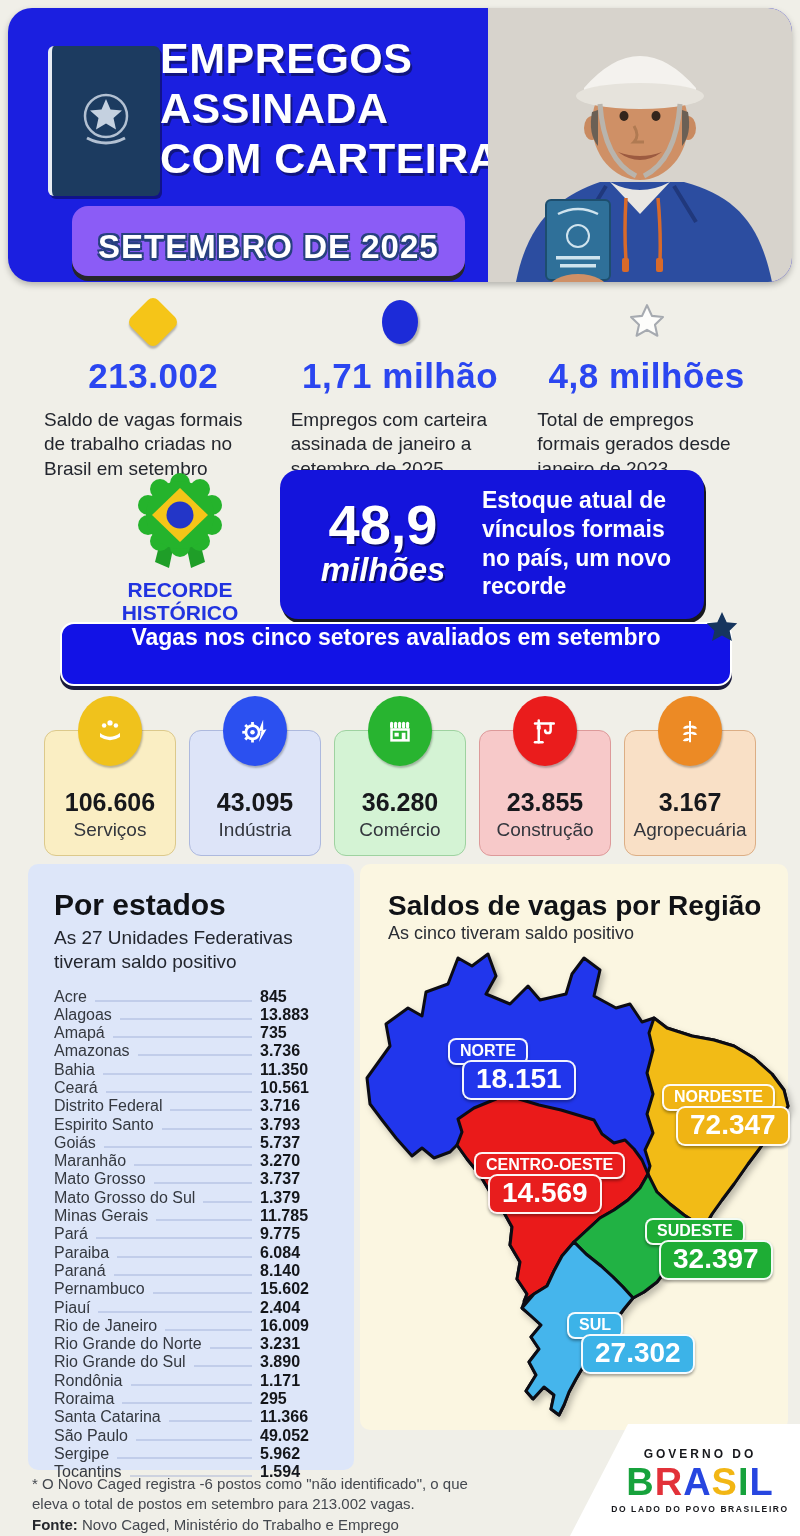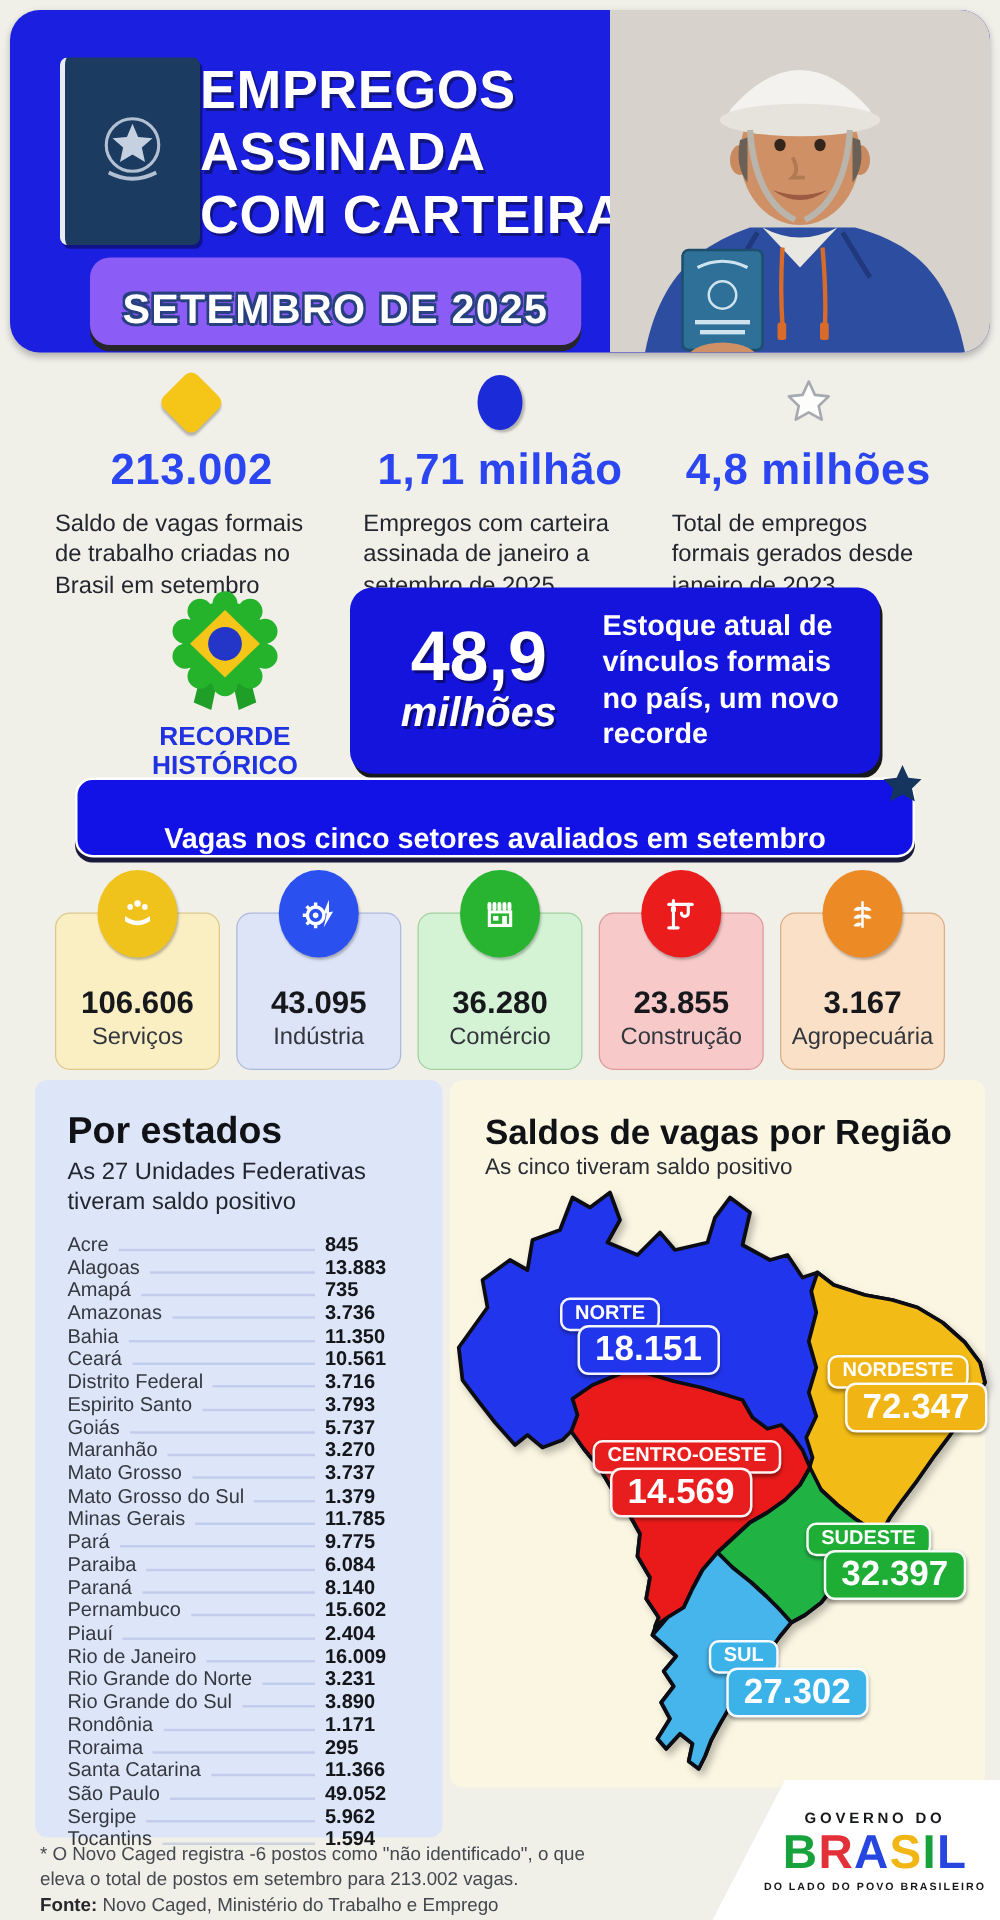--- a/index.html
+++ b/index.html
@@ -6,21 +6,21 @@
   html,body { width:800px; }
   body { font-family:"Liberation Sans", sans-serif; background:#f0efe8; }
   .page { position:relative; width:800px; height:1536px; overflow:hidden; background:#f0efe8; }
 
   
   .header { position:absolute; left:8px; top:8px; width:784px; height:274px;
             background:#1b1fe0; border-radius:24px; box-shadow:0 3px 6px rgba(0,0,0,.25); }
   .wcard { position:absolute; left:40px; top:38px; width:112px; height:150px;
            background:#1c3b60; border-radius:6px; border-left:4px solid #e8edf4;
            display:flex; align-items:center; justify-content:center; box-shadow:2px 3px 0 rgba(0,0,10,.4); }
-  .h-title { position:absolute; left:152px; top:40px; color:#fff; font-weight:800;
+  .h-title { position:absolute; left:152px; top:26px; color:#fff; font-weight:800;
              font-size:43px; line-height:1.16; letter-spacing:.5px;
              text-shadow:2px 3px 0 rgba(10,12,50,.55); }
   .h-badge { position:absolute; left:64px; top:198px; background:#8b5cf6; border-radius:16px;
              padding:22px 26px 10px; font-size:33px; font-weight:800; color:#fff; letter-spacing:1px;
              box-shadow:0 5px 0 #26262a;
              text-shadow:-2px -2px 0 #27407f, 2px -2px 0 #27407f, -2px 2px 0 #27407f, 2px 2px 0 #27407f, 0 3px 0 #27407f; }
   .photo { position:absolute; right:0; top:0; width:304px; height:274px; border-radius:0 24px 24px 0; overflow:hidden; }
 
   
   .stats { position:absolute; left:30px; top:296px; width:740px; display:flex; }
@@ -38,21 +38,21 @@
   .record-box { flex:1; margin-left:16px; background:#1414dc; border-radius:18px; padding:16px 24px 18px 18px;
                 display:flex; align-items:center; box-shadow:2px 4px 0 #17181c; min-height:106px; }
   .rb-left { width:170px; text-align:center; color:#fff; }
   .rb-value { font-size:56px; font-weight:800; line-height:.95; text-shadow:2px 2px 0 rgba(0,0,0,.45); }
   .rb-unit { font-size:33px; font-weight:800; font-style:italic; text-shadow:2px 2px 0 rgba(0,0,0,.45); }
   .rb-desc { flex:1; margin-left:14px; color:#fff; font-size:23px; font-weight:600; line-height:1.25; }
 
   
   .banner { position:absolute; left:60px; top:622px; width:672px; height:64px; background:#1212e6;
             border:2px solid #fff; border-radius:14px; box-shadow:0 4px 0 #191a3c;
-            display:flex; align-items:flex-end; justify-content:center; }
+            display:flex; align-items:flex-start; justify-content:center; }
   .banner span { color:#fff; font-size:23px; font-weight:700; }
   .banner-star { position:absolute; right:-12px; top:-16px; }
 
   
   .sectors { position:absolute; left:44px; top:696px; width:712px; display:flex; gap:13px;justify-content:center; }
   .sector { flex:1; display:flex; flex-direction:column; align-items:center; }
   .sec-ic { width:64px; height:70px; border-radius:50%; z-index:2; display:flex; align-items:center; justify-content:center;
             box-shadow:1px 2px 2px rgba(0,0,0,.25); }
   .sec-card { margin-top:-36px; width:100%; height:126px; border-radius:12px; display:flex; flex-direction:column;
               align-items:center; justify-content:flex-end; padding-bottom:14px; }

